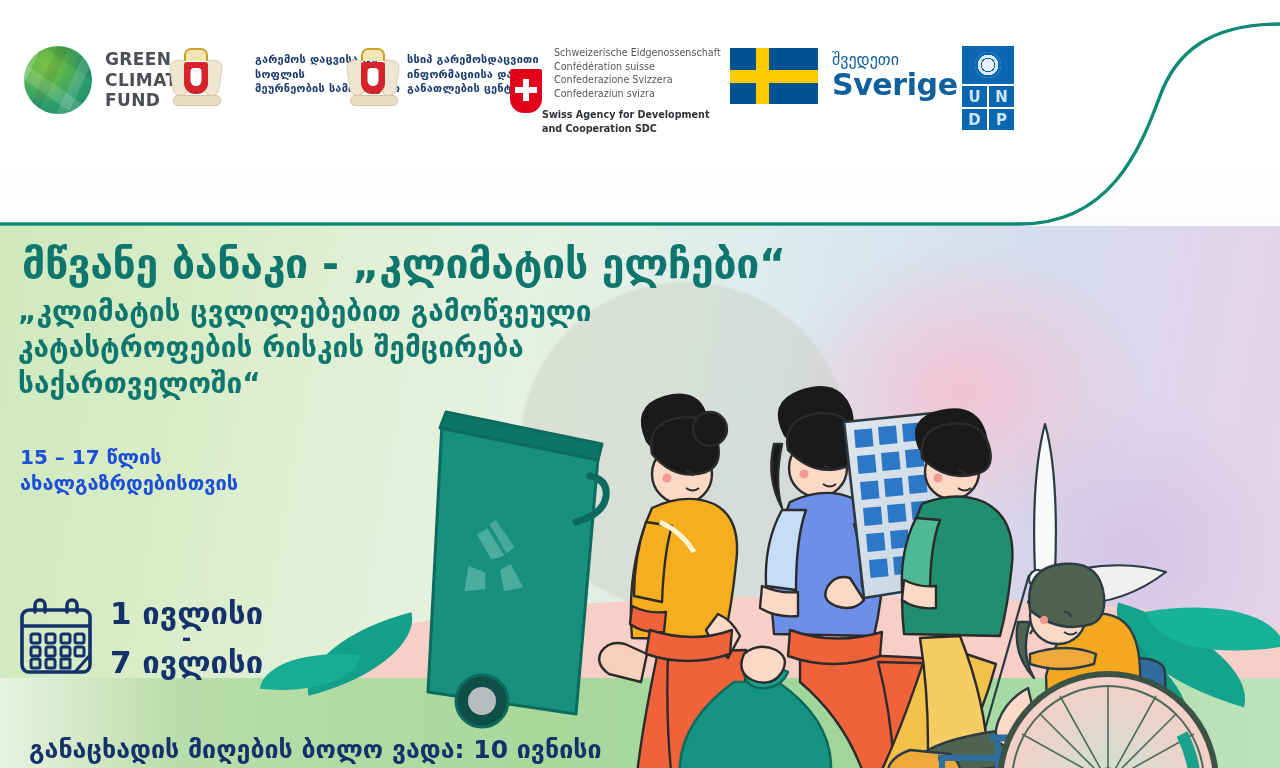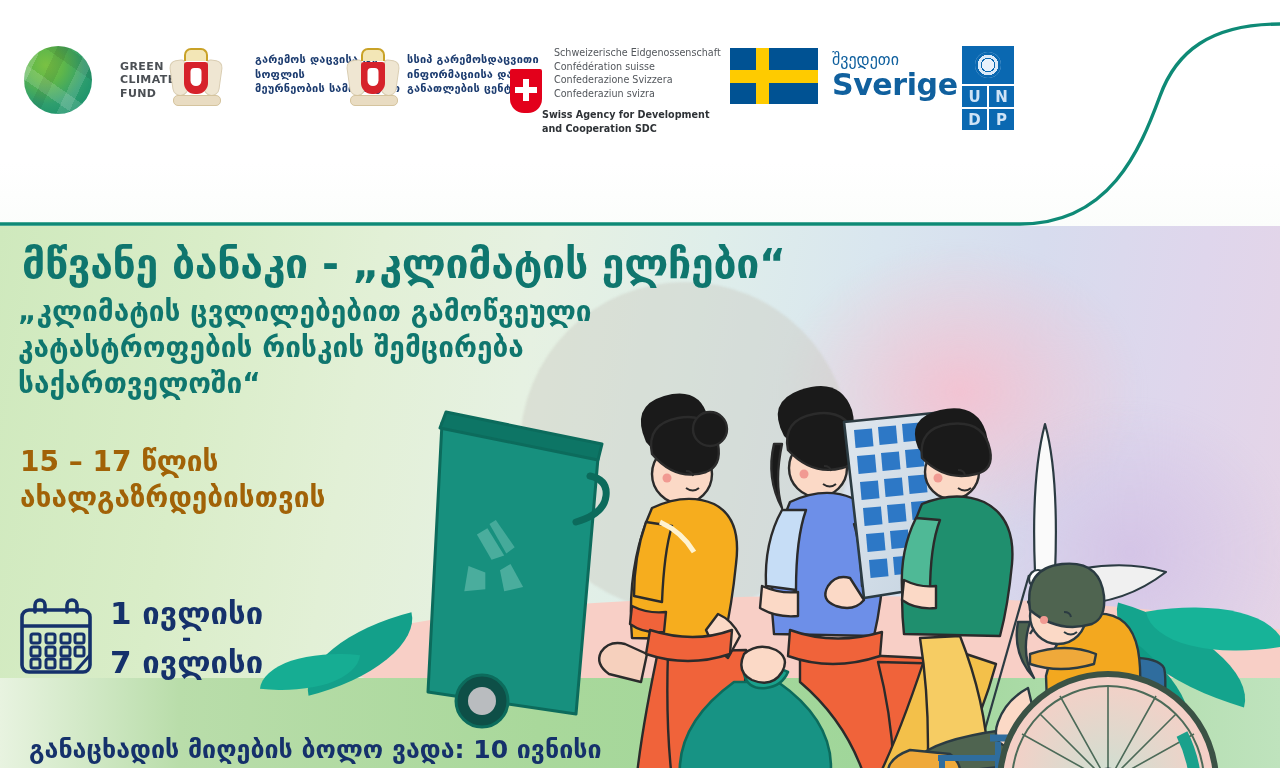--- a/index.html
+++ b/index.html
@@ -28,21 +28,21 @@
     background:
       radial-gradient(circle at 32% 28%, #7ac143 0%, #5fb74a 26%, #2f9e6e 58%, #0e8a6a 100%);
     position:relative;overflow:hidden;
   }
   .gcf .globe:before{
     content:"";position:absolute;inset:0;
     background:
       linear-gradient(115deg,rgba(255,255,255,.18) 0 18%,transparent 18% 34%,rgba(0,0,0,.07) 34% 46%,transparent 46% 64%,rgba(255,255,255,.12) 64% 76%,transparent 76%),
       linear-gradient(35deg,rgba(0,0,0,.10) 0 14%,transparent 14% 30%,rgba(255,255,255,.14) 30% 44%,transparent 44% 70%,rgba(0,0,0,.08) 70% 84%,transparent 84%);
   }
-  .gcf .txt{margin-left:28px;color:#4b4f54;font-size:11px;font-weight:bold;line-height:1.22;letter-spacing:.4px;}
+  .gcf .txt{margin-left:13px;color:#4b4f54;font-size:17px;font-weight:bold;line-height:1.22;letter-spacing:.4px;}
 
   
   .crest{width:52px;height:62px;position:relative;flex:0 0 auto;}
   .crest .shield{
     position:absolute;left:50%;top:18px;transform:translateX(-50%);
     width:24px;height:32px;background:#d6222b;
     border-radius:3px 3px 11px 11px;
   }
   .crest .shield:after{
     content:"";position:absolute;left:50%;top:6px;transform:translateX(-50%);
@@ -154,21 +154,21 @@
   .title{
     position:absolute;left:22px;top:18px;width:900px;
     color:#0f766e;font-size:41px;font-weight:bold;letter-spacing:-.3px;white-space:nowrap;
   }
   .subtitle{
     position:absolute;left:18px;top:72px;width:660px;
     color:#0f766e;font-size:28px;font-weight:bold;line-height:1.28;
   }
   .agerange{
     position:absolute;left:20px;top:222px;width:620px;
-    color:#a16207;font-size:28px;font-weight:bold;line-height:1.3;
+    color:#1d4ed8;font-size:20px;font-weight:bold;line-height:1.3;
   }
   .datesblock{position:absolute;left:18px;top:376px;display:flex;align-items:center;}
   .cal-icon{width:76px;height:80px;flex:0 0 auto;}
   .dates{margin-left:16px;color:#15316b;font-size:31px;font-weight:bold;line-height:1.02;text-align:center;}
   .dates .dash{font-size:23px;line-height:.75;display:block;}
   .deadline{
     position:absolute;left:0;bottom:4px;width:1280px;
     color:#15316b;font-size:25px;font-weight:bold;padding-left:29px;box-sizing:border-box;
     z-index:5;
   }

